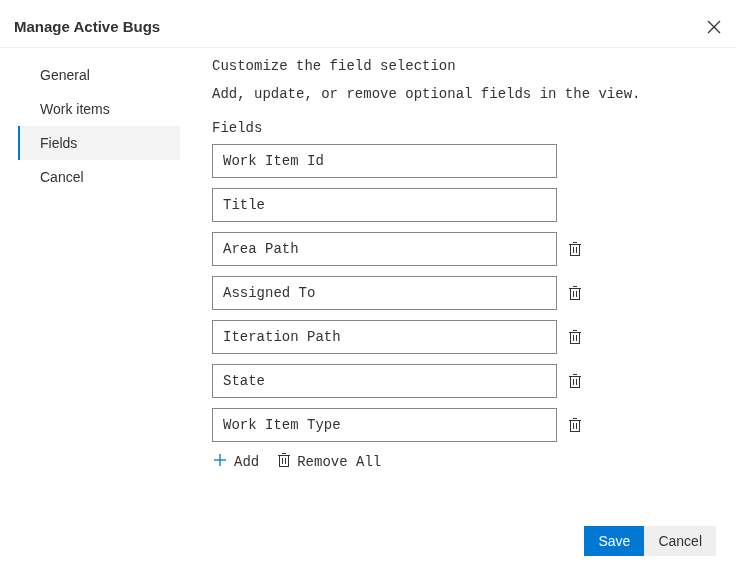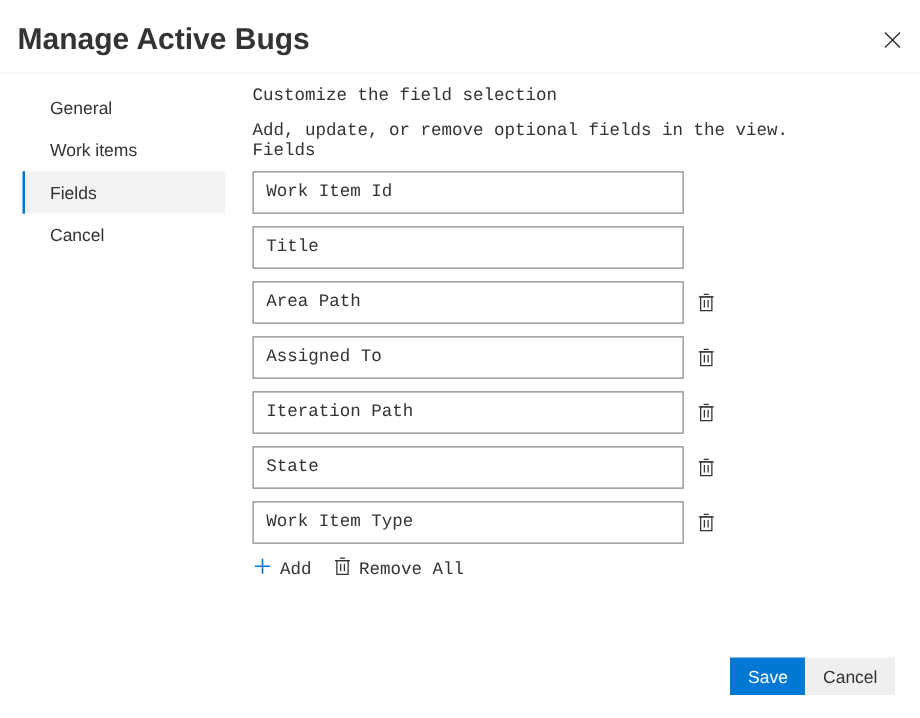--- a/index.html
+++ b/index.html
@@ -15,36 +15,37 @@
       position: relative;
     }
     .dialog-header {
       display: flex;
       justify-content: space-between;
       align-items: center;
       padding: 18px 14px 12px 14px;
       border-bottom: 1px solid #f0f0f0;
     }
     .dialog-title {
-      font-size: 24px;
+      font-size: 15px;
       font-weight: 600;
       color: #333;
       text-align: right;
     }
     .close-icon {
       width: 16px;
       height: 16px;
       cursor: pointer;
       display: flex;
       align-items: center;
       justify-content: center;
     }
     .dialog-body {
       display: flex;
       padding-top: 10px;
+      gap: 10px;
     }
     .sidebar {
       width: 180px;
       padding-left: 18px;
       padding-right: 0;
     }
     .sidebar-item {
       padding: 9px 0 9px 22px;
       font-size: 14px;
       color: #333;
@@ -70,20 +71,21 @@
       font-family: Liberation Mono, monospace;
     }
     .main-title {
       font-size: 14px;
       color: #333;
       margin-bottom: 12px;
     }
     .main-subtitle {
       font-size: 14px;
       color: #333;
+      margin-bottom: 18px;
     }
     .fields-label {
       font-size: 14px;
       color: #333;
       margin-bottom: 8px;
     }
     .field-row {
       display: flex;
       align-items: center;
       margin-bottom: 10px;

